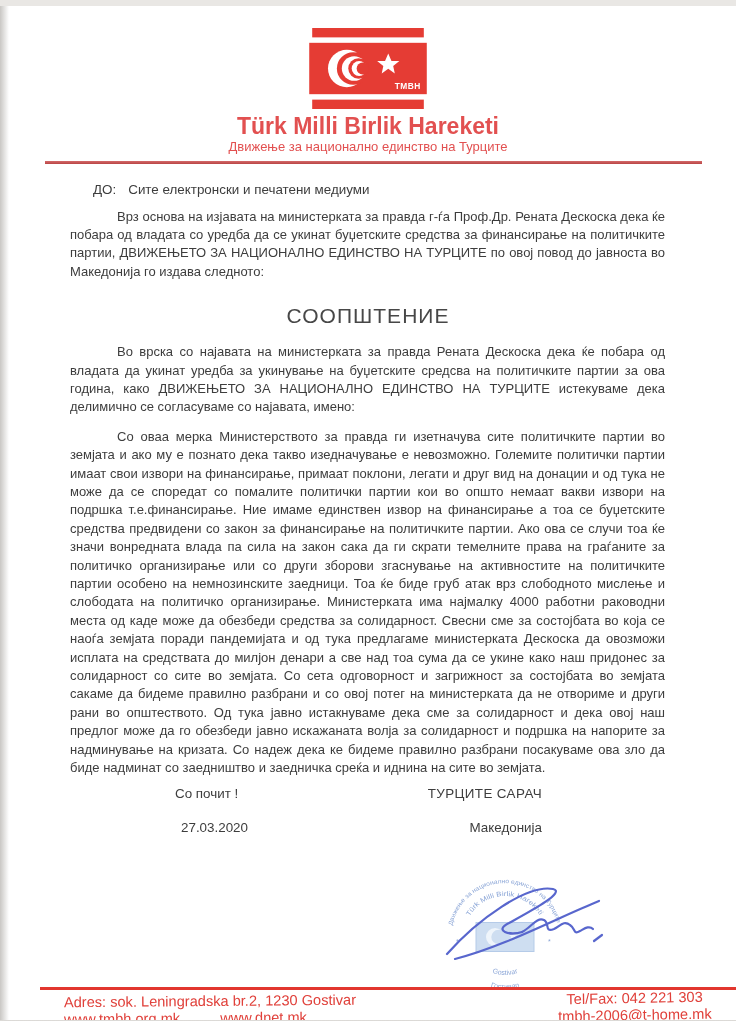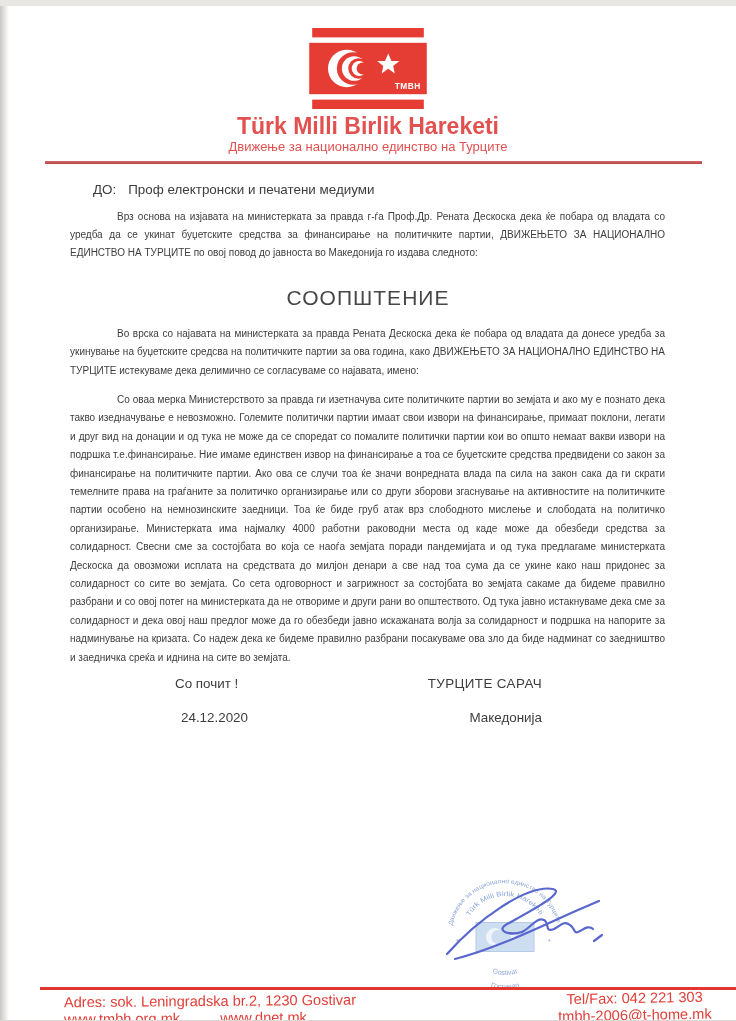--- a/index.html
+++ b/index.html
@@ -19,21 +19,21 @@
   .flag-logo { display:inline-block; }
   .org-latin { font-size:23px; line-height:25px; font-weight:bold; color:#e25050; margin-top:1px; }
   .org-cyr { font-size:13px; line-height:15px; color:#e25050; }
   .header-rule { height:2.5px; background:linear-gradient(#d46a6a,#b84444); margin:7px 34px 0 45px; }
 
   
   .to-line { margin:17px 71px 0 70px; padding-left:23px; font-size:13.4px; line-height:17px; }
   .to-label { font-weight:normal; margin-right:12px; }
   .para {
     margin:0 71px 0 70px; text-align:justify; text-indent:47px;
-    font-size:10px; line-height:18.4px;
+    font-size:13px; line-height:18.4px;
   }
   .para-intro { margin-top:10px; }
   .communique-title {
     text-align:center; font-size:21px; line-height:24px; font-weight:400;
     letter-spacing:1px; color:#474747; margin-top:23px;
   }
   .para-announce { margin-top:15px; }
   .para-body { margin-top:11px; }
 
   
@@ -75,38 +75,38 @@
       <path fill="#ffffff" transform="translate(80,37) scale(1.25)" d="M0,-9 L2.6,-2.8 L9,-2.8 L4,1.1 L5.3,7.3 L0,3.4 L-5.3,7.3 L-4,1.1 L-9,-2.8 L-2.6,-2.8 Z"></path>
       <text x="113" y="62" text-anchor="end" font-size="8.5" font-weight="bold" letter-spacing="0.5" fill="#ffffff" font-family="Liberation Sans, sans-serif">TMBH</text>
       <rect x="3" y="72.5" width="113" height="9.5" fill="#e53c34"></rect>
     </svg>
     <div class="org-latin">Türk Milli Birlik Hareketi</div>
     <div class="org-cyr">Движење за национално единство на Турците</div>
   </div>
   <div class="header-rule"></div>
 
   <div class="to-line">
-    <span class="to-label">ДО:</span><span>Проф електронски и печатени медиуми</span>
+    <span class="to-label">ДО:</span><span>Сите електронски и печатени медиуми</span>
   </div>
 
   <p class="para para-intro">Врз основа на изјавата на министерката за правда г-ѓа Проф.Др. Рената Дескоска дека ќе побара од владата со уредба да се укинат буџетските средства за финансирање на политичките партии, ДВИЖЕЊЕТО ЗА НАЦИОНАЛНО ЕДИНСТВО НА ТУРЦИТЕ по овој повод до јавноста во Македонија го издава следното:</p>
 
   <div class="communique-title">СООПШТЕНИЕ</div>
 
-  <p class="para para-announce">Во врска со најавата на министерката за правда Рената Дескоска дека ќе побара од владата да донесе уредба за укинување на буџетските средсва на политичките партии за ова година, како ДВИЖЕЊЕТО ЗА НАЦИОНАЛНО ЕДИНСТВО НА ТУРЦИТЕ истекуваме дека делимично се согласуваме со најавата, имено:</p>
+  <p class="para para-announce">Во врска со најавата на министерката за правда Рената Дескоска дека ќе побара од владата да укинат уредба за укинување на буџетските средсва на политичките партии за ова година, како ДВИЖЕЊЕТО ЗА НАЦИОНАЛНО ЕДИНСТВО НА ТУРЦИТЕ истекуваме дека делимично се согласуваме со најавата, имено:</p>
 
   <p class="para para-body">Со оваа мерка Министерството за правда ги изетначува сите политичките партии во земјата и ако му е познато дека такво изедначување е невозможно. Големите политички партии имаат свои извори на финансирање, примаат поклони, легати и друг вид на донации и од тука не може да се споредат со помалите политички партии кои во општо немаат вакви извори на подршка т.е.финансирање. Ние имаме единствен извор на финансирање а тоа се буџетските средства предвидени со закон за финансирање на политичките партии. Ако ова се случи тоа ќе значи вонредната влада па сила на закон сака да ги скрати темелните права на граѓаните за политичко организирање или со други зборови згаснување на активностите на политичките партии особено на немнозинските заедници. Тоа ќе биде груб атак врз слободното мислење и слободата на политичко организирање. Министерката има најмалку 4000 работни раководни места од каде може да обезбеди средства за солидарност. Свесни сме за состојбата во која се наоѓа земјата поради пандемијата и од тука предлагаме министерката Дескоска да овозможи исплата на средствата до милјон денари а све над тоа сума да се укине како наш придонес за солидарност со сите во земјата. Со сета одговорност и загрижност за состојбата во земјата сакаме да бидеме правилно разбрани и со овој потег на министерката да не отвориме и други рани во општеството. Од тука јавно истакнуваме дека сме за солидарност и дека овој наш предлог може да го обезбеди јавно искажаната волја за солидарност и подршка на напорите за надминување на кризата. Со надеж дека ке бидеме правилно разбрани посакуваме ова зло да биде надминат со заедништво и заедничка среќа и иднина на сите во земјата.</p>
 
   <div class="closing">
     <div class="closing-row closing-row-1">
       <span>Со почит !</span>
       <span class="signatory-name">ТУРЦИТЕ САРАЧ</span>
     </div>
     <div class="closing-row closing-row-2">
-      <span>24.12.2020</span>
+      <span>27.03.2020</span>
       <span>Македонија</span>
     </div>
   </div>
 
   <div class="stamp-wrap">
     <svg width="200" height="152" viewBox="0 0 200 152">
       <defs>
         <path id="sp-ot" d="M27.2,59.8 A54,54 0 0 1 132.8,59.8"></path>
         <path id="sp-it" d="M44.5,50.5 A41,41 0 0 1 115.5,50.5"></path>
         <path id="sp-ib" d="M47.1,90 A38,38 0 0 0 112.9,90"></path>

